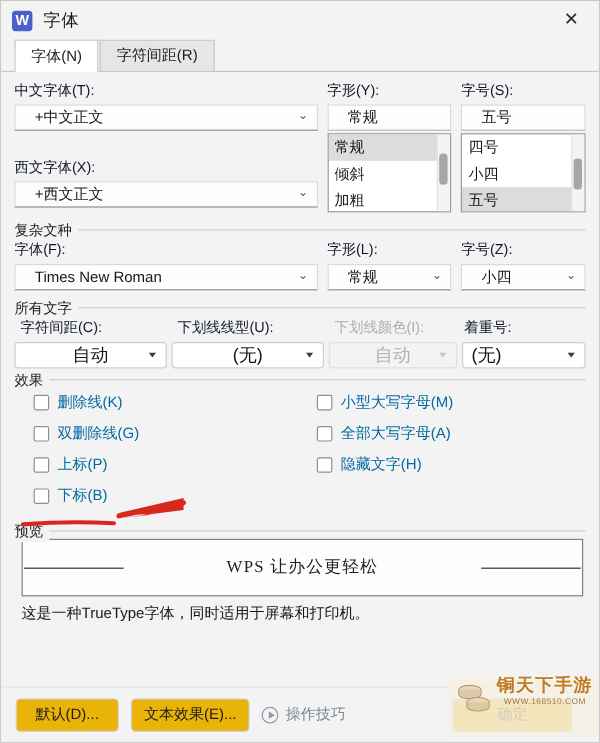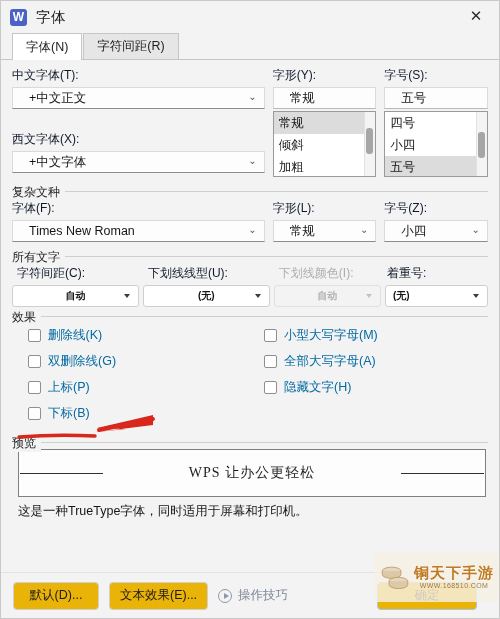--- a/index.html
+++ b/index.html
@@ -136,24 +136,23 @@
   
   .dd {
     position: relative;
     height: 22px;
     background: #ffffff;
     border: 1px solid #cfcfcf;
     border-radius: 3px;
     display: flex;
     align-items: center;
     justify-content: center;
-    font-size: 10px;
+    font-size: 15px;
     color: #161616;
     cursor: pointer;
-    font-weight: bold;
   }
   .dd .tri {
     position: absolute;
     right: 8px; top: 50%;
     transform: translateY(-50%);
     width: 0; height: 0;
     border-left: 3.5px solid transparent;
     border-right: 3.5px solid transparent;
     border-top: 4.5px solid #3c3c3c;
   }
@@ -312,27 +311,27 @@
     border-bottom: 3.2px solid transparent;
     border-left: 5px solid #8d99aa;
   }
 
   
   #annot { position: absolute; left: 0; top: 0; width: 500px; height: 619px; pointer-events: none; z-index: 30; }
 
   
   #watermark {
     position: absolute;
-    right: 0; bottom: 16px;
+    right: 0; bottom: 4px;
     width: 125px; height: 50px;
     z-index: 40;
     pointer-events: none;
     background: rgba(247,240,228,0.82);
     display: flex;
-    align-items: center;
+    align-items: flex-start;
     padding-left: 4px;
   }
   #wm-coins { width: 34px; height: 34px; flex: none; }
   #wm-texts { display: flex; flex-direction: column; margin-left: 2px; }
   #wm-title {
     font-size: 15px;
     font-weight: bold;
     color: #c07a22;
     letter-spacing: 1px;
     line-height: 1.05;
@@ -368,21 +367,21 @@
 
       <div style="width:256px;">
         <div class="label">中文字体(T):</div>
         <div class="combo">
           <span>+中文正文</span>
           <span class="chev">⌄</span>
         </div>
 
         <div class="label" style="margin-top:22px;">西文字体(X):</div>
         <div class="combo">
-          <span>+中文字体</span>
+          <span>+西文正文</span>
           <span class="chev">⌄</span>
         </div>
       </div>
 
       <div style="width:105px; margin-left:8px;">
         <div class="label">字形(Y):</div>
         <div class="combo" style="border:1px solid #dadada;border-bottom:1px solid #b9b9b9;">
           <span>常规</span>
         </div>
         <div class="listbox" style="margin-top:2px;">

